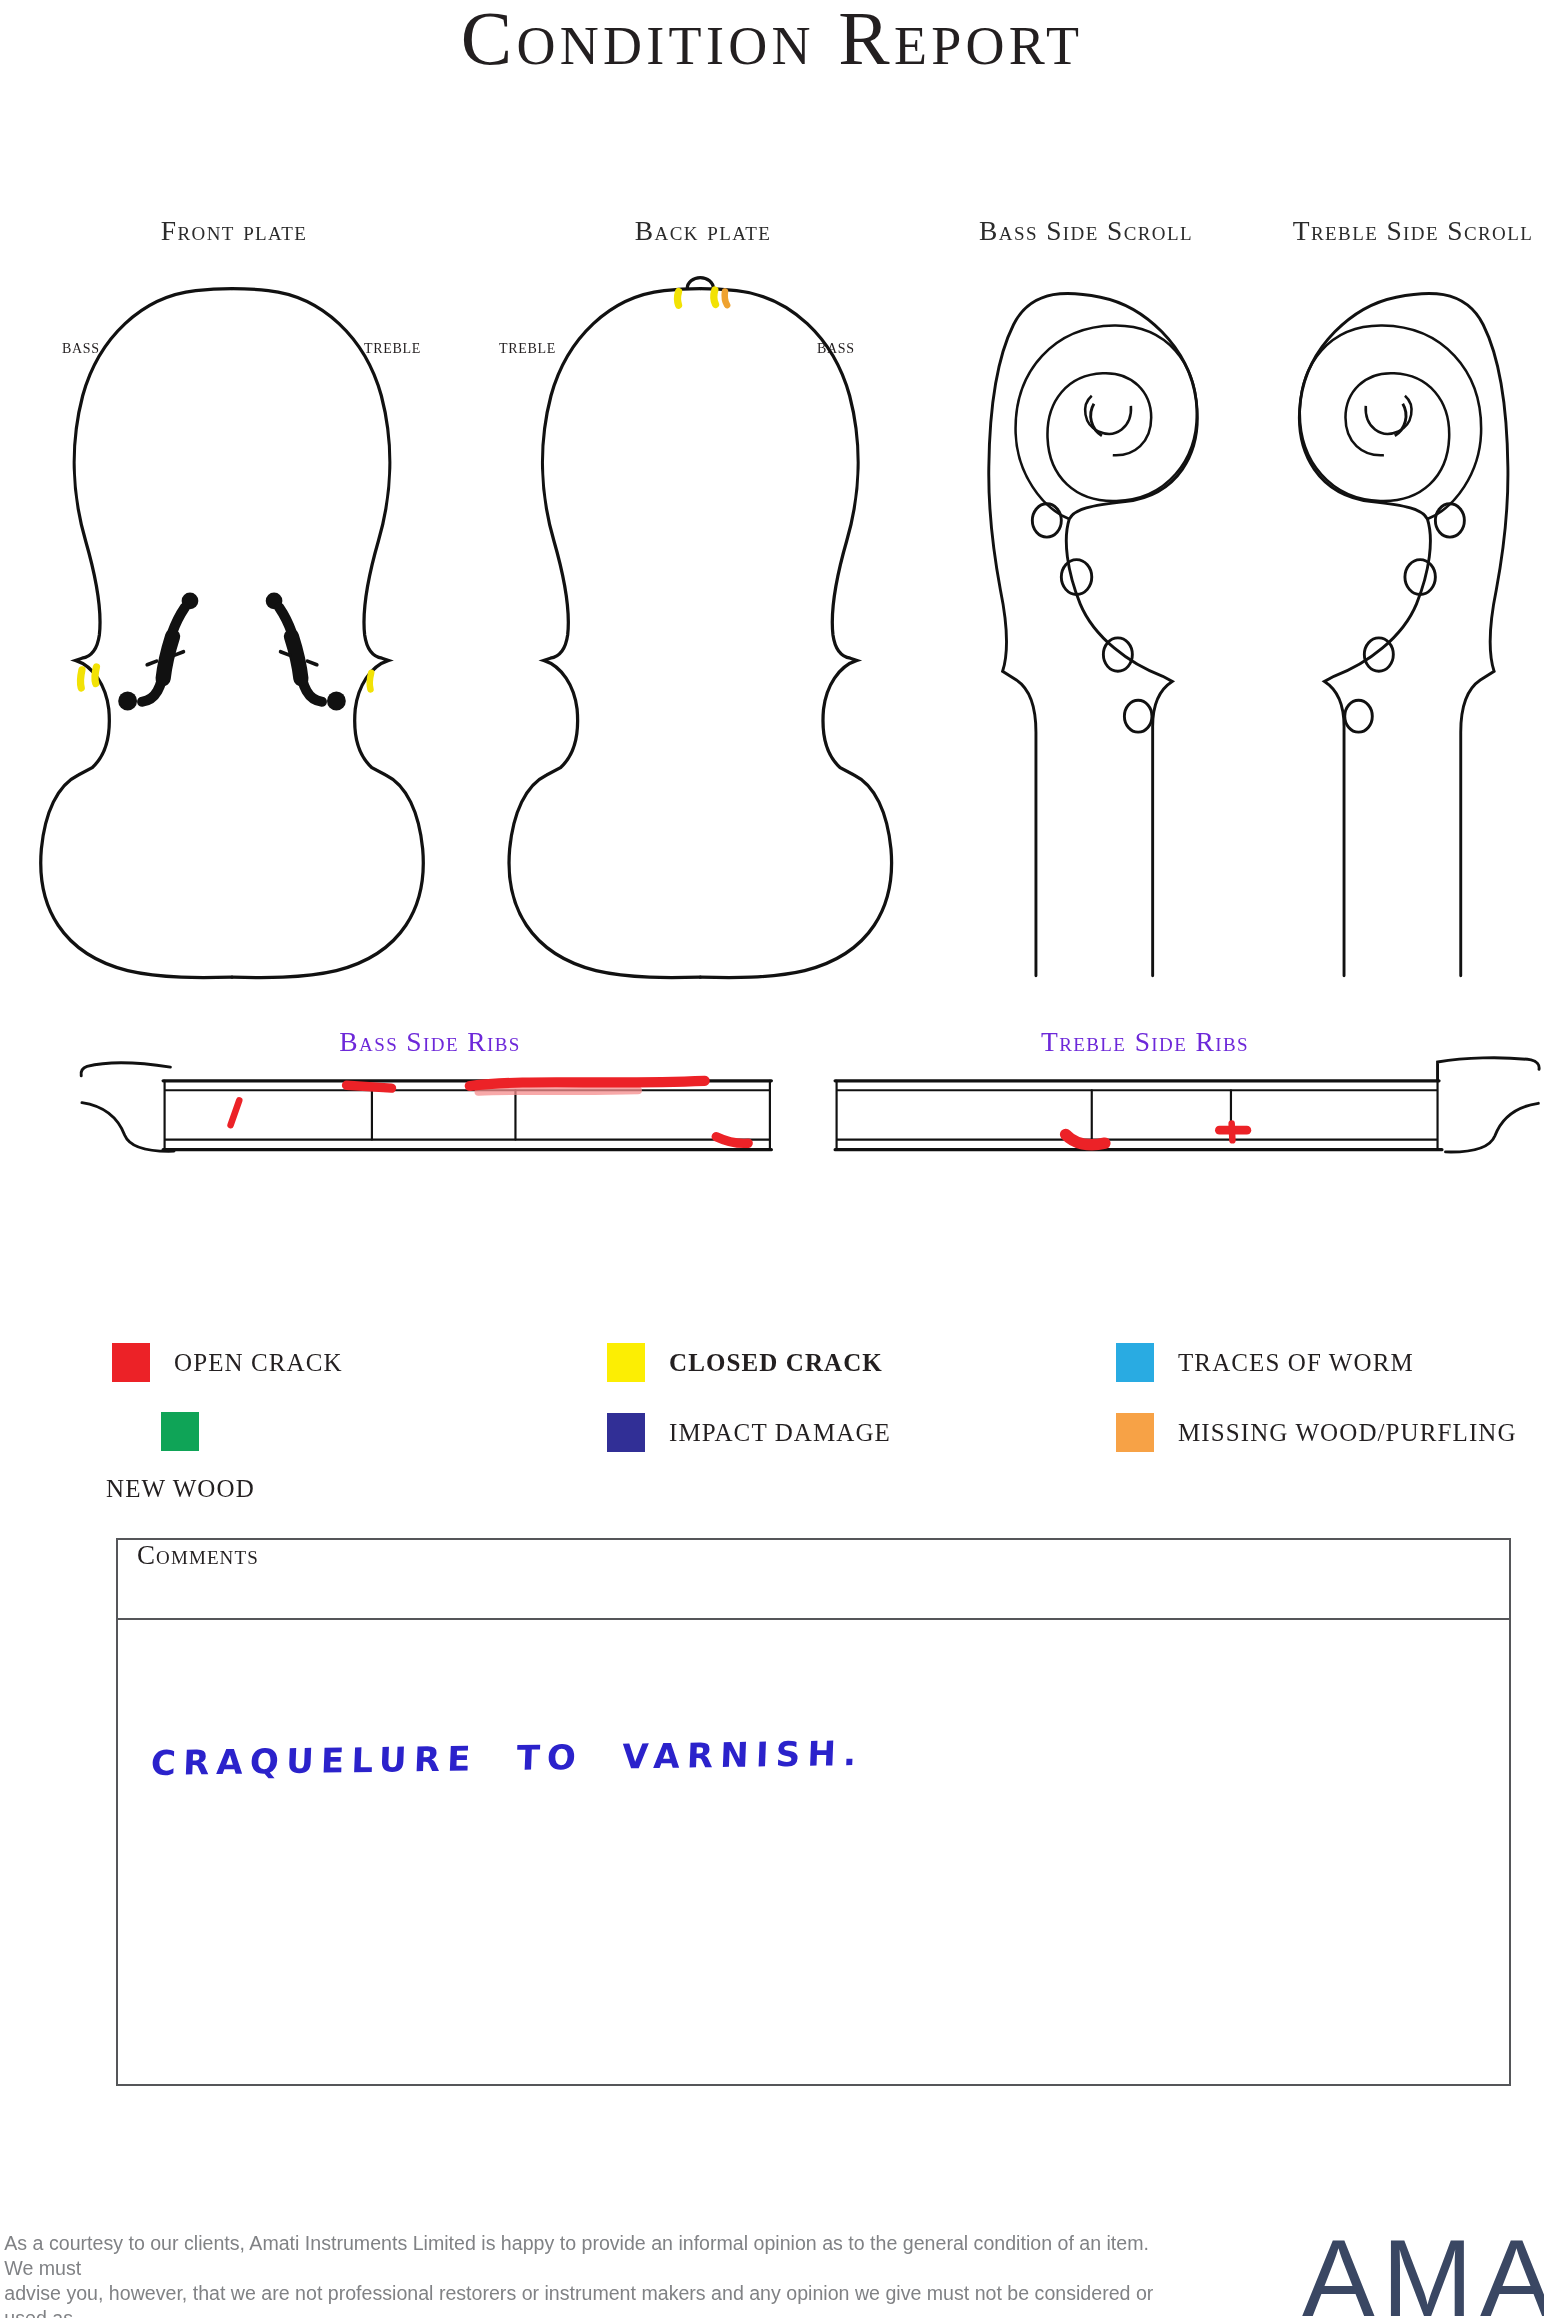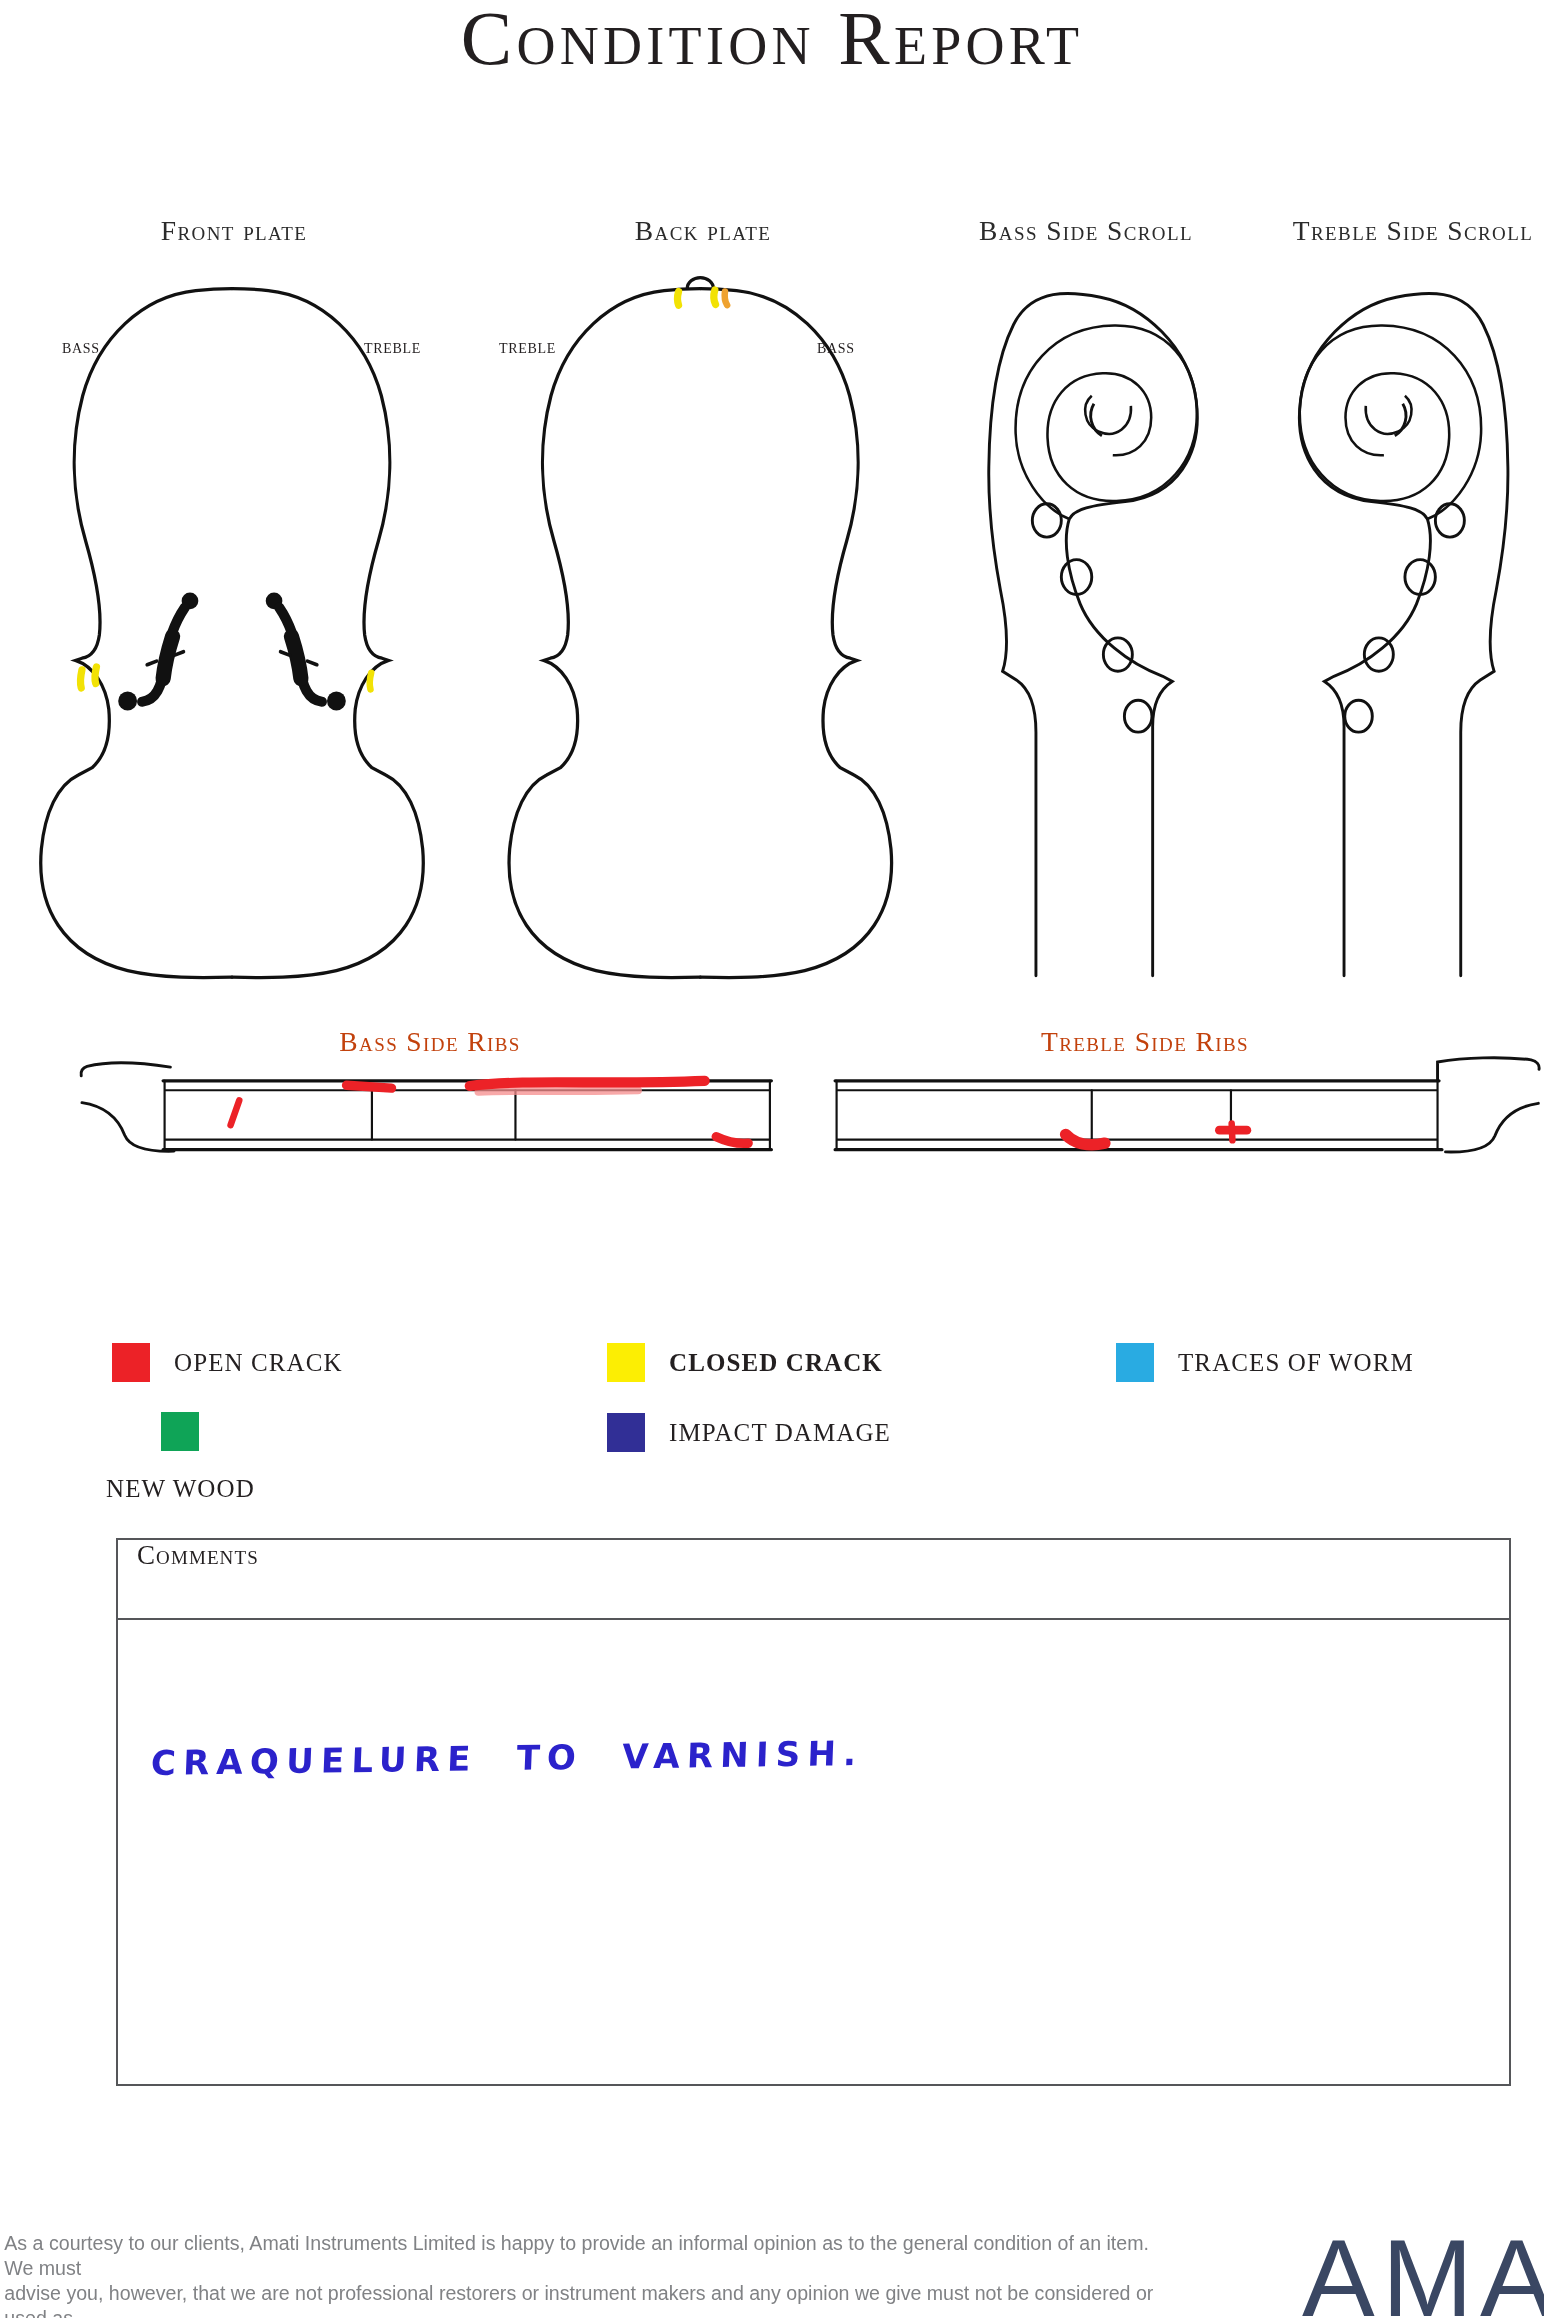--- a/index.html
+++ b/index.html
@@ -17,21 +17,21 @@
     top:-5.8px;left:50%;transform:translateX(-50%);
     font-size:77px;letter-spacing:4.3px;white-space:nowrap;
     color:#231F20;
   }
   .diag-title{
     top:215px;transform:translateX(-50%);
     font-size:27.5px;letter-spacing:1.4px;white-space:nowrap;color:#2b2b2b;
   }
   .ribs-title{
     top:1026px;transform:translateX(-50%);
-    font-size:27.5px;letter-spacing:1.4px;white-space:nowrap;color:#c2410c;
+    font-size:27.5px;letter-spacing:1.4px;white-space:nowrap;color:#6d28d9;
   }
   .side-label{
     top:341px;font-size:14px;letter-spacing:0.7px;color:#231F20;white-space:nowrap;
   }
   .drawing-layer{top:0;left:0;width:1563px;height:2319px;}
   .legend-item{
     display:flex;align-items:center;gap:24px;height:41px;
   }
   .legend-swatch{width:38px;height:39px;flex:0 0 auto;}
   .legend-label{
@@ -197,20 +197,24 @@
     <span class="legend-label">TRACES OF WORM</span>
   </div>
   <div class="abs legend-item" style="left:106px;top:1412px;flex-direction:column;">
     <div class="legend-swatch" style="background: rgb(15, 164, 87);"></div>
     <span class="legend-label">NEW WOOD</span>
   </div>
   <div class="abs legend-item" style="left:607px;top:1412px;">
     <div class="legend-swatch" style="background: rgb(49, 47, 150);"></div>
     <span class="legend-label">IMPACT DAMAGE</span>
   </div>
+  <div class="abs legend-item" style="left:1116px;top:1412px;">
+    <div class="legend-swatch" style="background: rgb(247, 162, 70);"></div>
+    <span class="legend-label">MISSING WOOD/PURFLING</span>
+  </div>
 
   <div class="abs comments-box">
     <div class="comments-header">
       <span class="comments-title sc">Comments</span>
     </div>
   </div>
   <div class="abs handwriting">CRAQUELURE TO VARNISH.</div>
 
   <div class="abs footer-text">
     <div>As a courtesy to our clients, Amati Instruments Limited is happy to provide an informal opinion as to the general condition of an item. We must</div>

